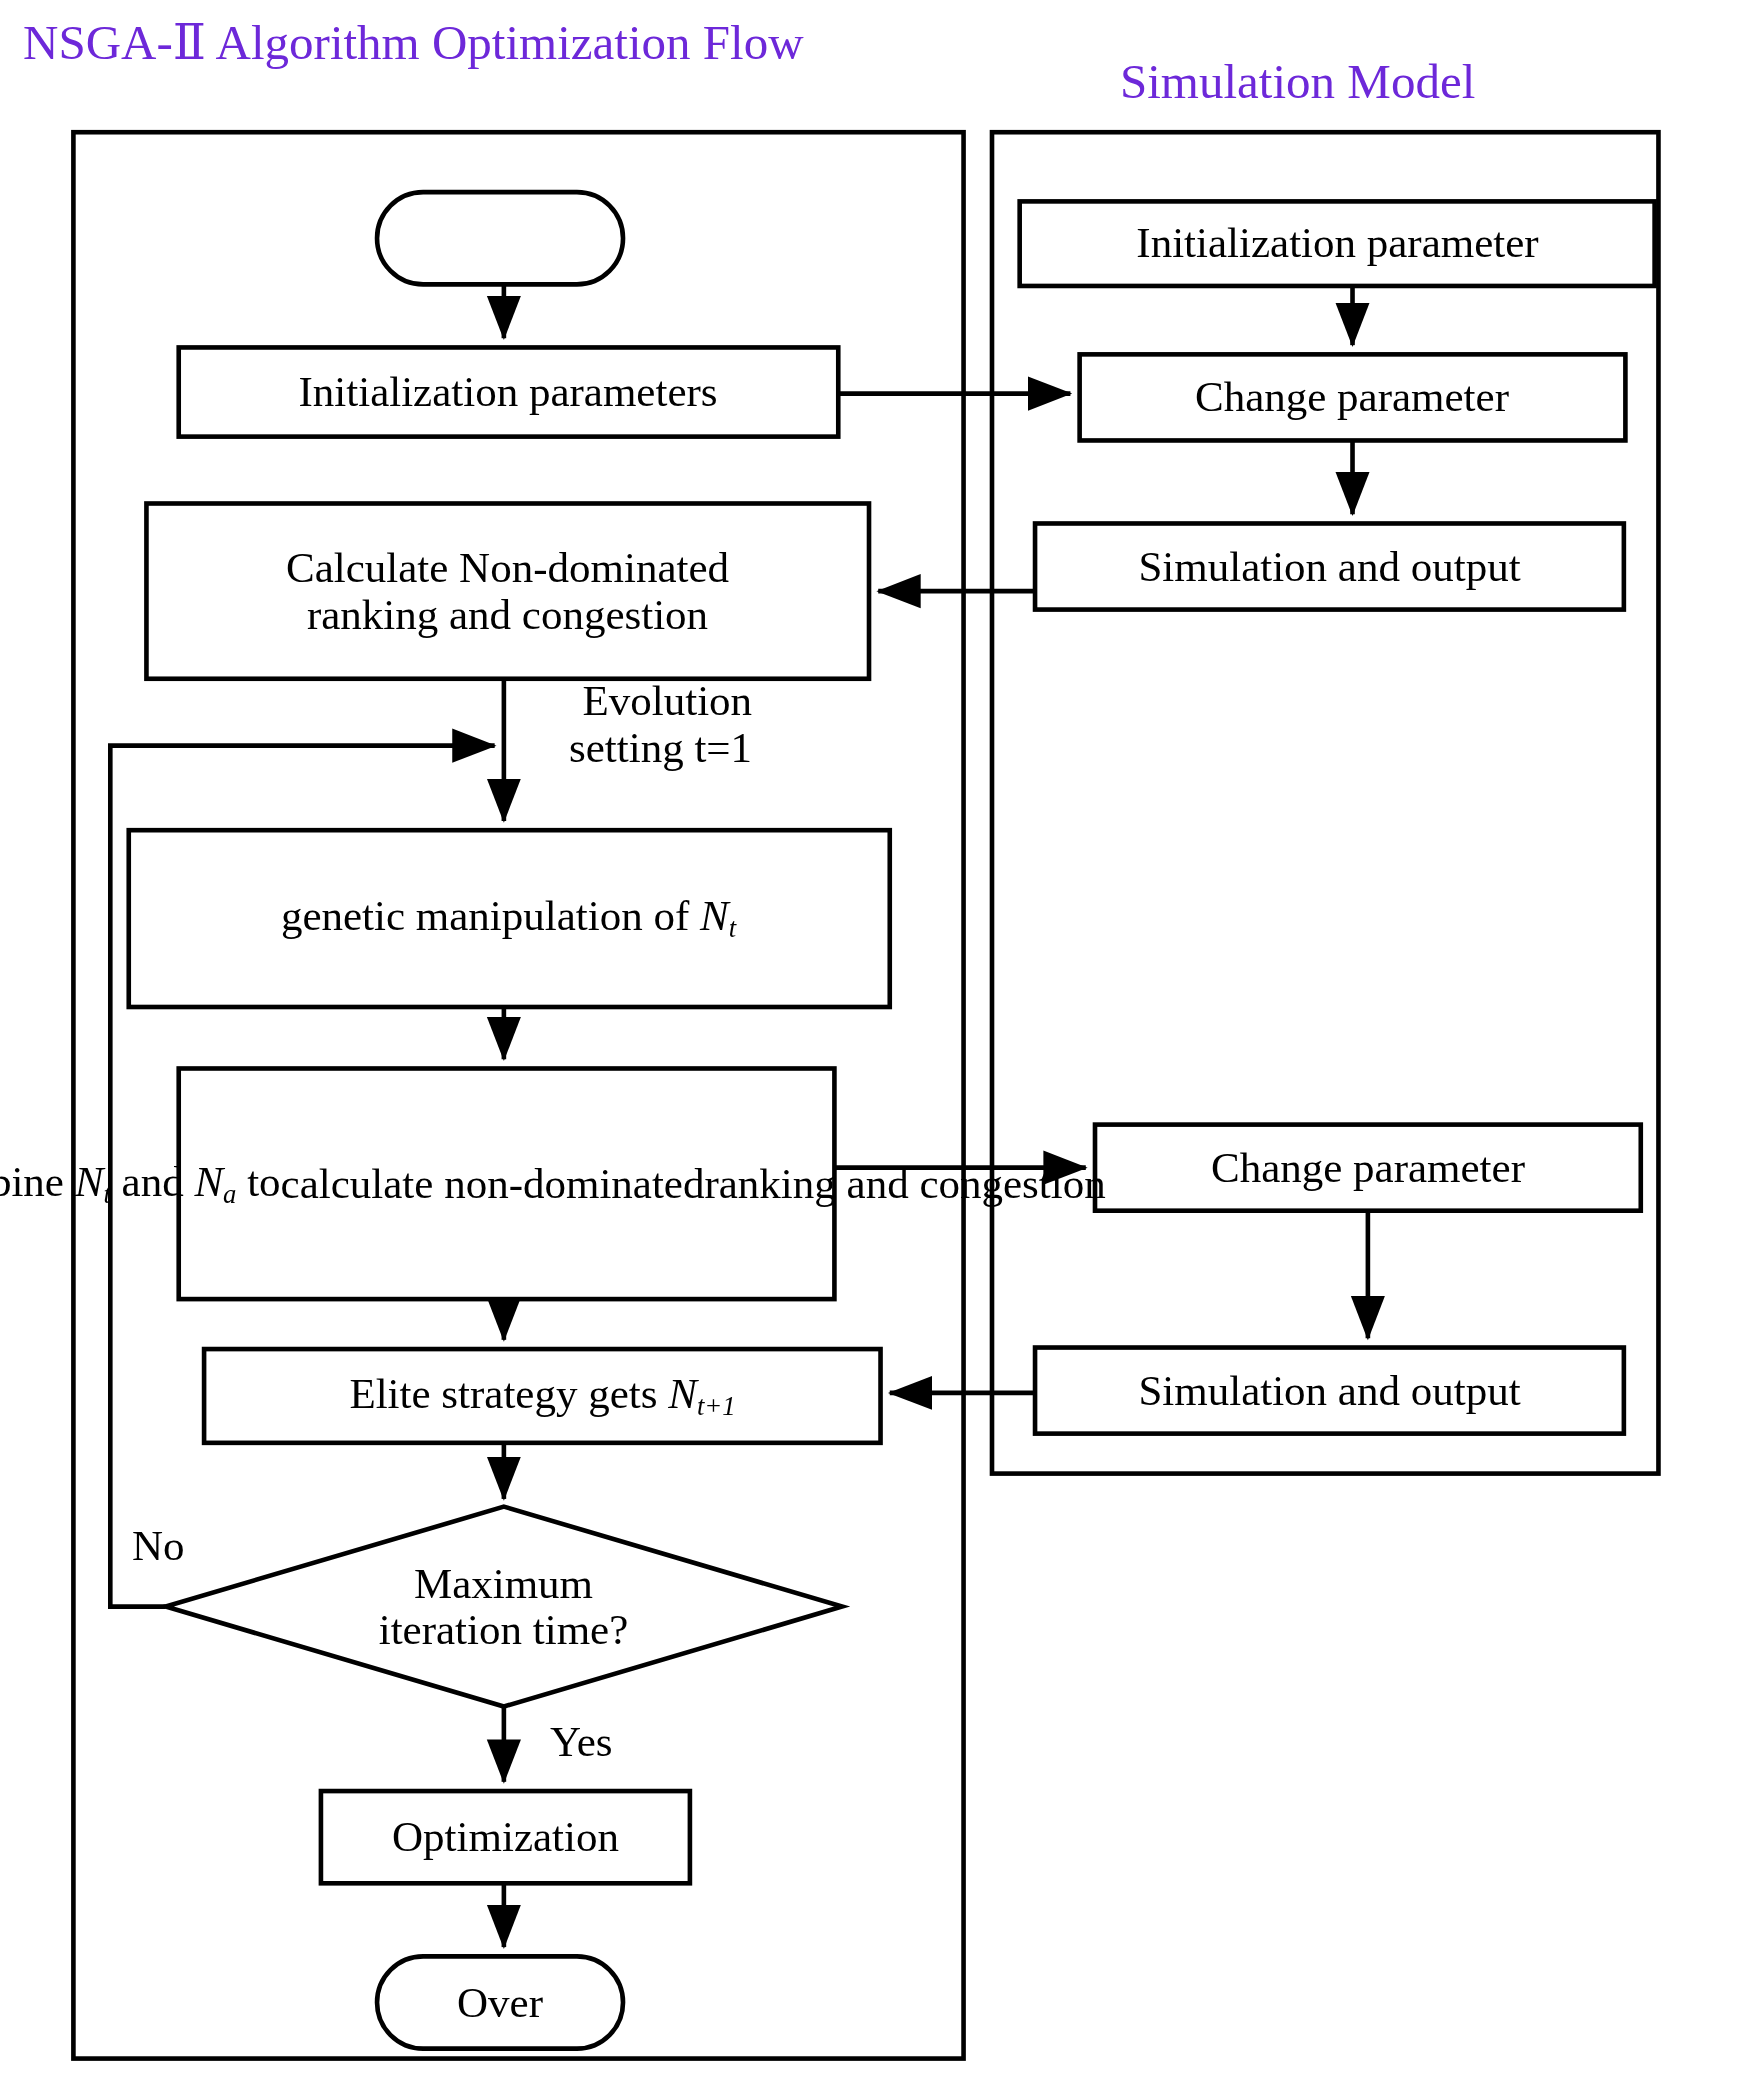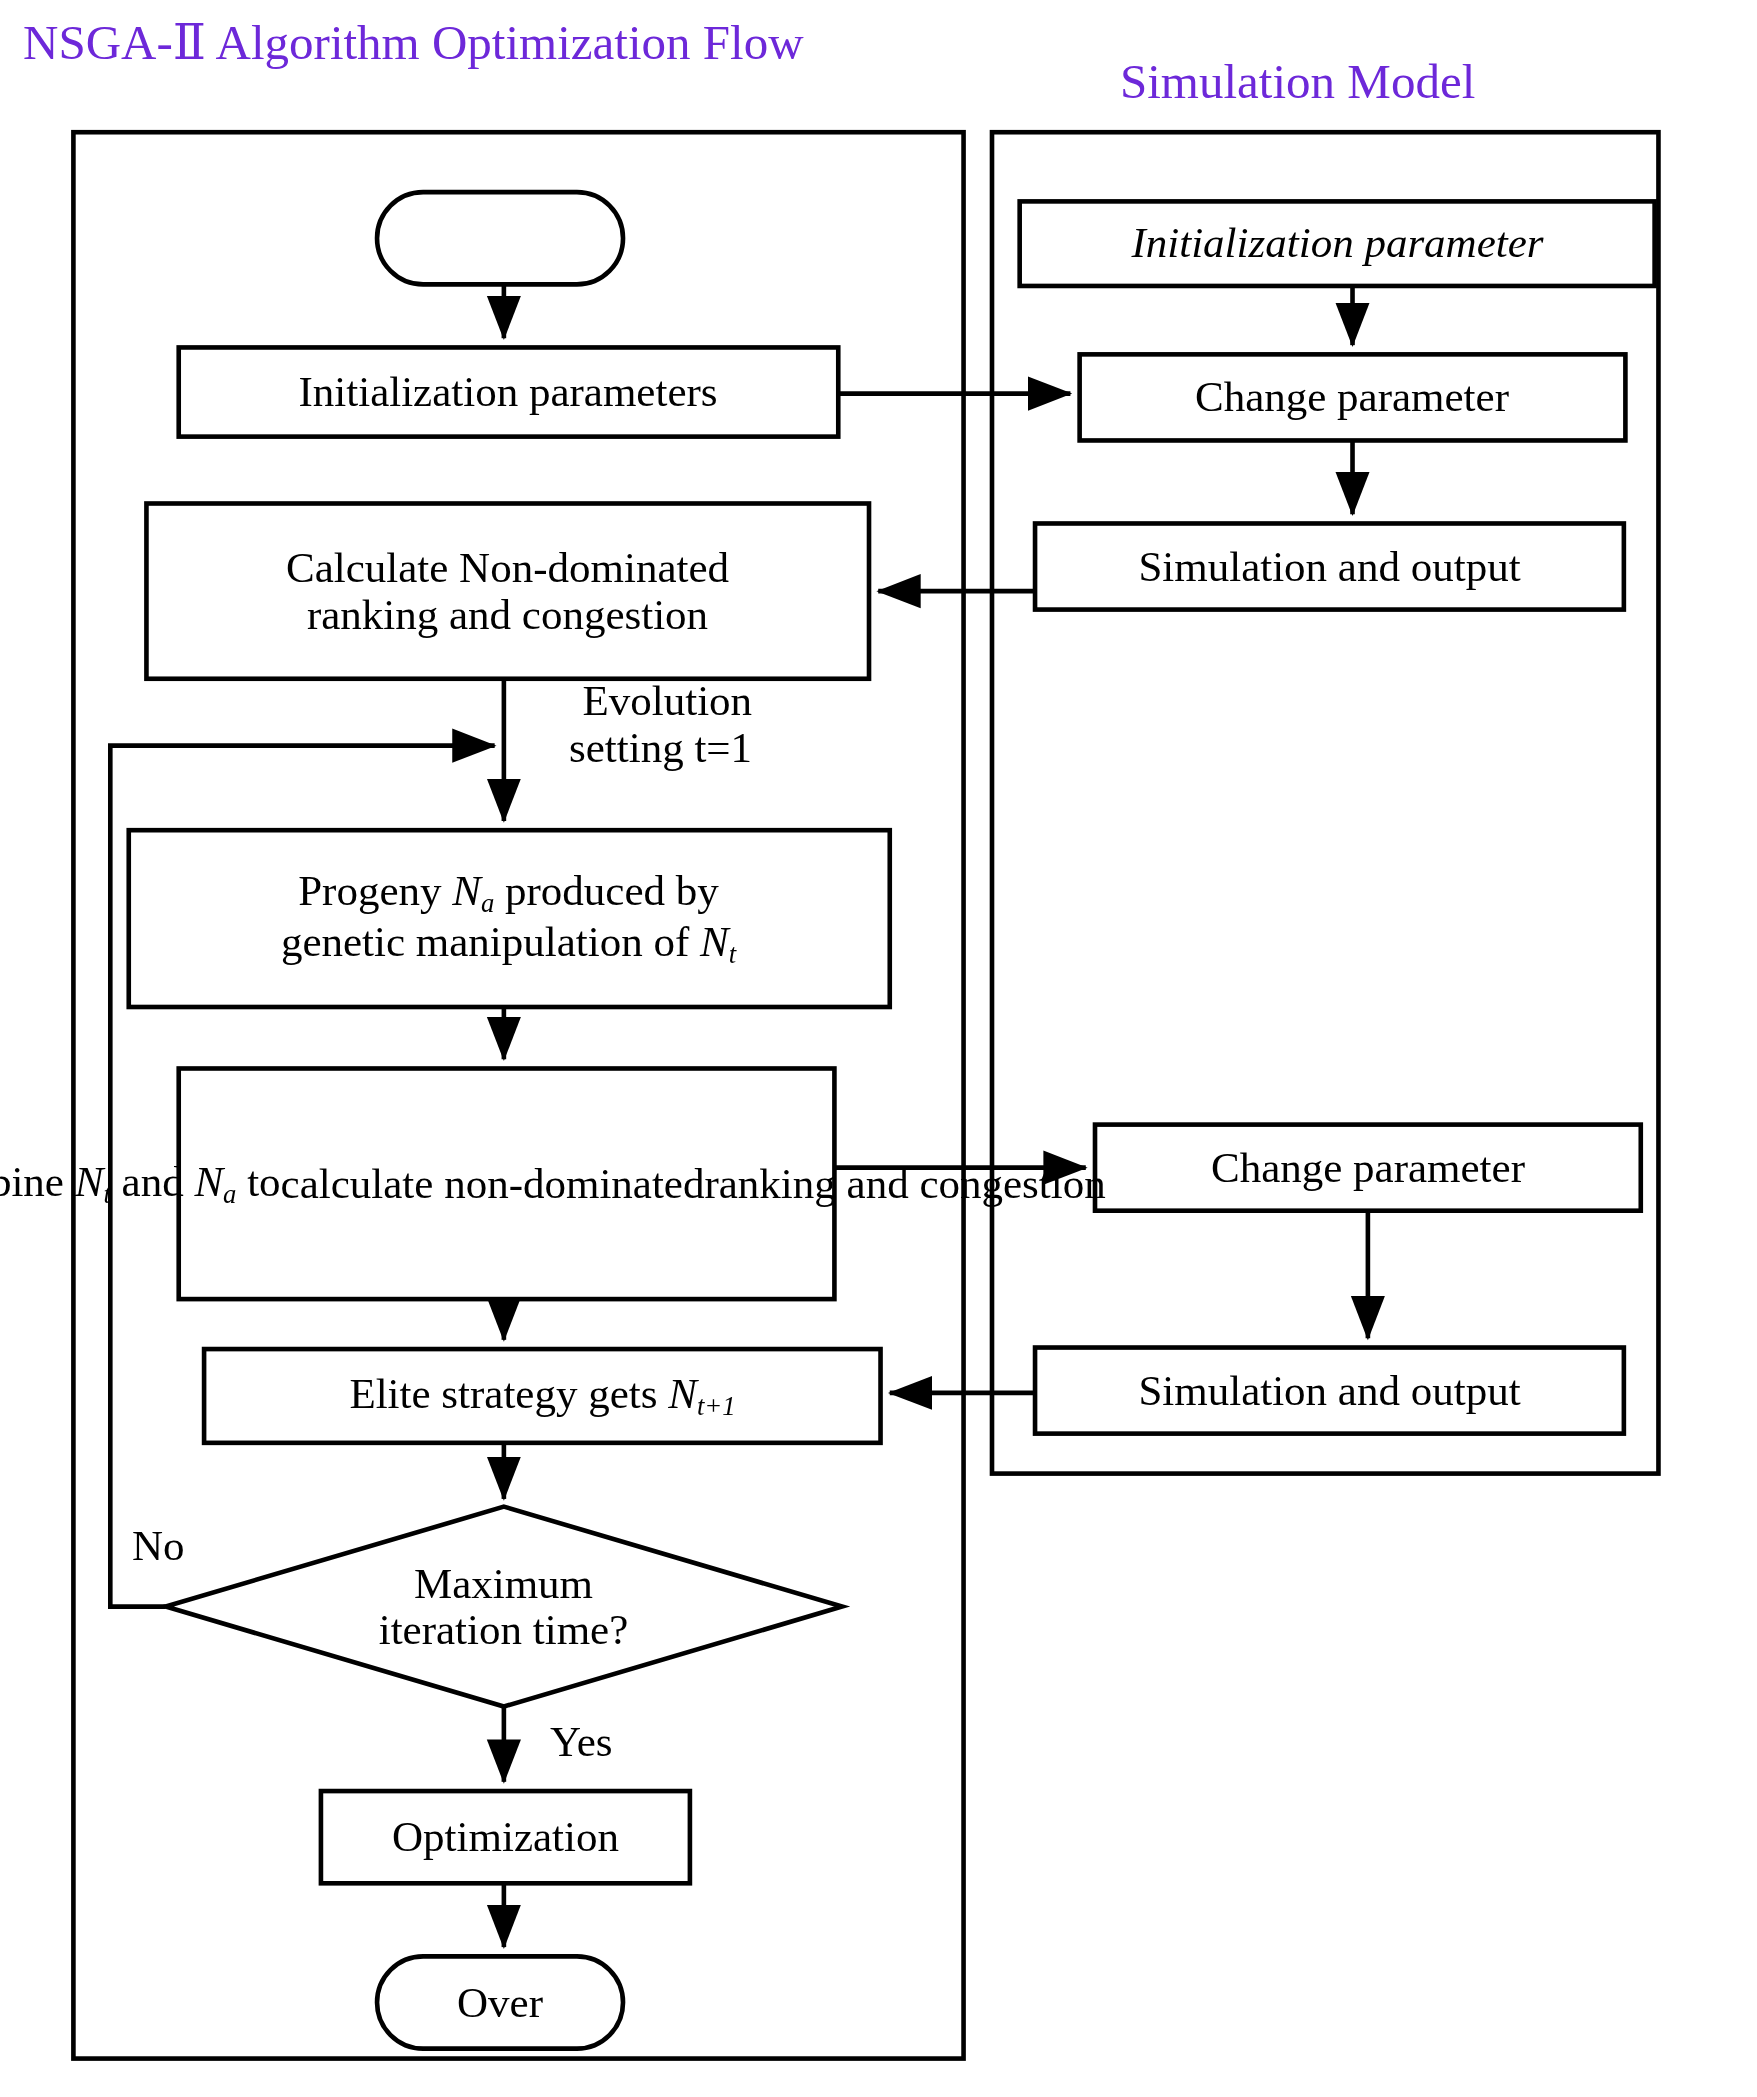--- a/index.html
+++ b/index.html
@@ -83,42 +83,41 @@
     <line x1="655" y1="2450" x2="655" y2="2533" stroke="#000" stroke-width="6" marker-end="url(#ah)"></line>
   </svg>
 
 
   <div class="nodetext" style="left:178px;top:348px;width:660px;height:89px;font-size:43px;">Initialization parameters</div>
 
   <div class="nodetext" style="left:146px;top:504px;width:723px;height:175px;font-size:43px;">Calculate Non-dominated
 ranking and congestion</div>
 
   <div class="nodetext" style="left:128px;top:830px;width:761px;height:177px;font-size:43px;flex-direction:column;">
-    <div style="white-space:nowrap;"><span>Progeny </span><span class="it">N</span><sub>a</sub><span> produced by</span></div>
     <div style="white-space:nowrap;"><span>genetic manipulation of </span><span class="it">N</span><sub>t</sub></div>
   </div>
 
   <div class="nodetext" style="left:178px;top:1069px;width:656px;height:231px;font-size:43px;">
     <div style="white-space:nowrap;"><span>Combine </span><span class="it">N</span><sub>t</sub><span> and </span><span class="it">N</span><sub>a</sub><span> to</span></div>
     <div style="white-space:nowrap;">calculate non-dominated</div>
     <div style="white-space:nowrap;">ranking and congestion</div>
   </div>
 
   <div class="nodetext" style="left:204px;top:1349px;width:677px;height:94px;font-size:43px;">
     <div style="white-space:nowrap;"><span>Elite strategy gets </span><span class="it">N</span><sub>t+1</sub></div>
   </div>
 
   <div class="nodetext" style="left:273px;top:1507px;width:461px;height:200px;font-size:43px;">Maximum
 iteration time?</div>
 
   <div class="nodetext" style="left:321px;top:1791px;width:369px;height:92px;font-size:43px;">Optimization</div>
 
   <div class="nodetext" style="left:377px;top:1957px;width:246px;height:92px;font-size:43px;">Over</div>
 
-  <div class="nodetext" style="left:1020px;top:201px;width:635px;height:85px;font-size:43px;font-style:italic;">Initialization parameter</div>
+  <div class="nodetext" style="left:1020px;top:201px;width:635px;height:85px;font-size:43px;">Initialization parameter</div>
 
   <div class="nodetext" style="left:1079px;top:354px;width:546px;height:86px;font-size:43px;">Change parameter</div>
 
   <div class="nodetext" style="left:1035px;top:524px;width:589px;height:86px;font-size:43px;">Simulation and output</div>
 
   <div class="nodetext" style="left:1095px;top:1125px;width:546px;height:86px;font-size:43px;">Change parameter</div>
 
   <div class="nodetext" style="left:1035px;top:1348px;width:589px;height:86px;font-size:43px;">Simulation and output</div>
 
   <div class="edgelbl" style="left:569px;top:677px;font-size:43px;">Evolution

